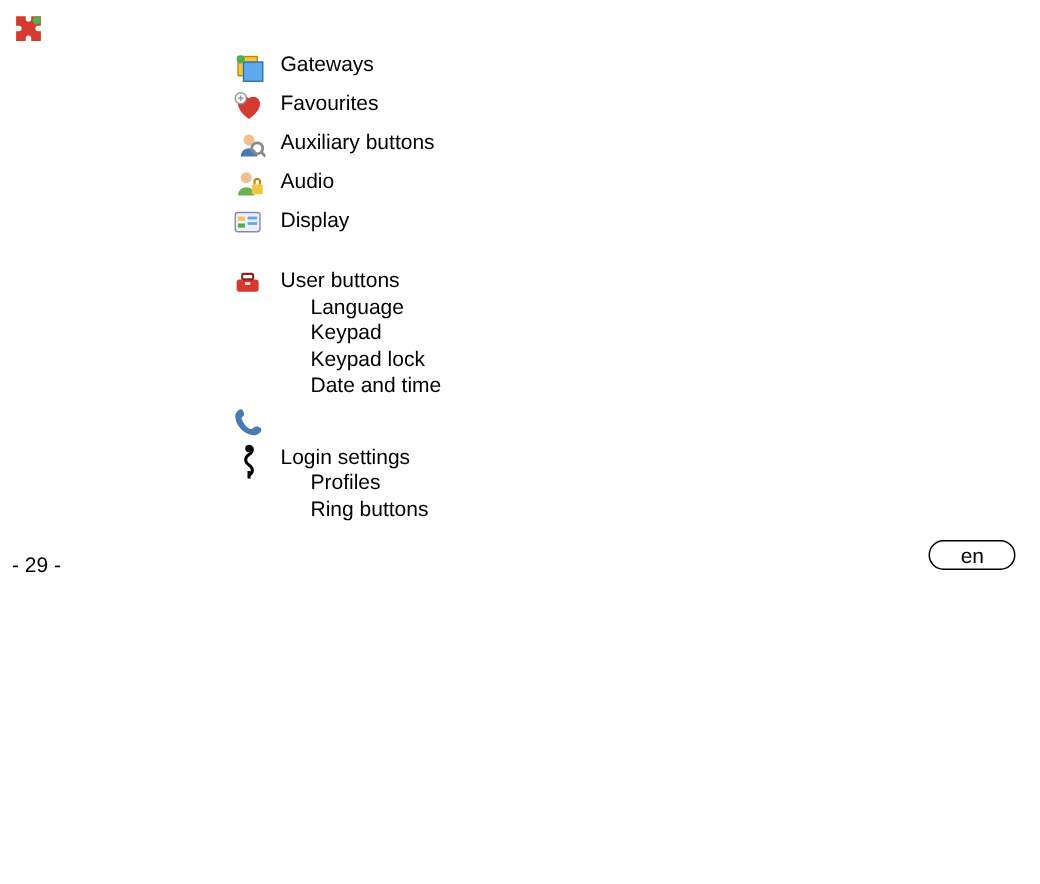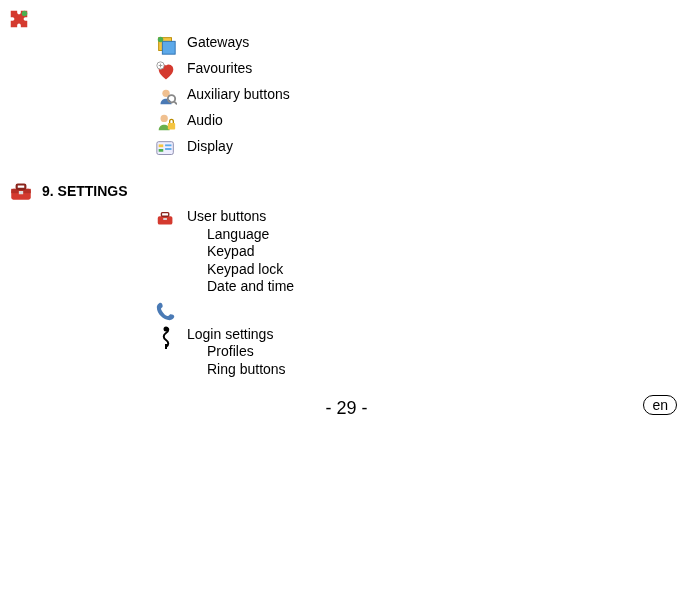--- a/index.html
+++ b/index.html
@@ -43,31 +43,31 @@
     margin-left: 8px;
     line-height: 1.25;
   }
   .sub-items {
     margin-left: 20px;
   }
   .sub-items div {
     line-height: 1.25;
   }
   .page-num {
-    text-align: center;
+    text-align: left;
     margin-top: 20px;
-    font-size: 18px;
+    font-size: 14px;
   }
   .lang-badge {
     position: absolute;
     right: 16px;
     bottom: 12px;
     border: 1px solid #000;
     border-radius: 12px;
-    padding: 0px 8px;
+    padding: 0px 20px;
     font-size: 14px;
     line-height: 18px;
   }
   .section {
     margin-bottom: 18px;
   }
   svg { display: block; }
 </style>
 </head>
 <body>
@@ -140,31 +140,20 @@
         </svg>
       </span>
       <div class="item-text">Display</div>
     </div>
 
 
   </div>
 </div>
 
 <div class="section">
-  <div class="section-header">
-    <span class="icon">
-      <svg width="26" height="26" viewBox="0 0 24 24">
-        <rect x="3" y="10" width="18" height="10" rx="2" fill="#d43a2f"></rect>
-        <rect x="3" y="10" width="18" height="4" fill="#b52f26"></rect>
-        <rect x="8" y="6" width="8" height="4" rx="1" fill="none" stroke="#8a241c" stroke-width="2"></rect>
-        <rect x="10" y="12" width="4" height="3" fill="#ddd"></rect>
-      </svg>
-    </span>
-    <span class="section-title">9. SETTINGS</span>
-  </div>
   <div class="items">
 
     <div class="item-row">
       <span class="icon">
         <svg width="22" height="22" viewBox="0 0 24 24">
           <rect x="3" y="9" width="16" height="9" rx="2" fill="#d43a2f"></rect>
           <rect x="7" y="5" width="8" height="4" rx="1" fill="none" stroke="#8a241c" stroke-width="1.5"></rect>
           <rect x="9" y="11" width="4" height="2" fill="#ddd"></rect>
         </svg>
       </span>

